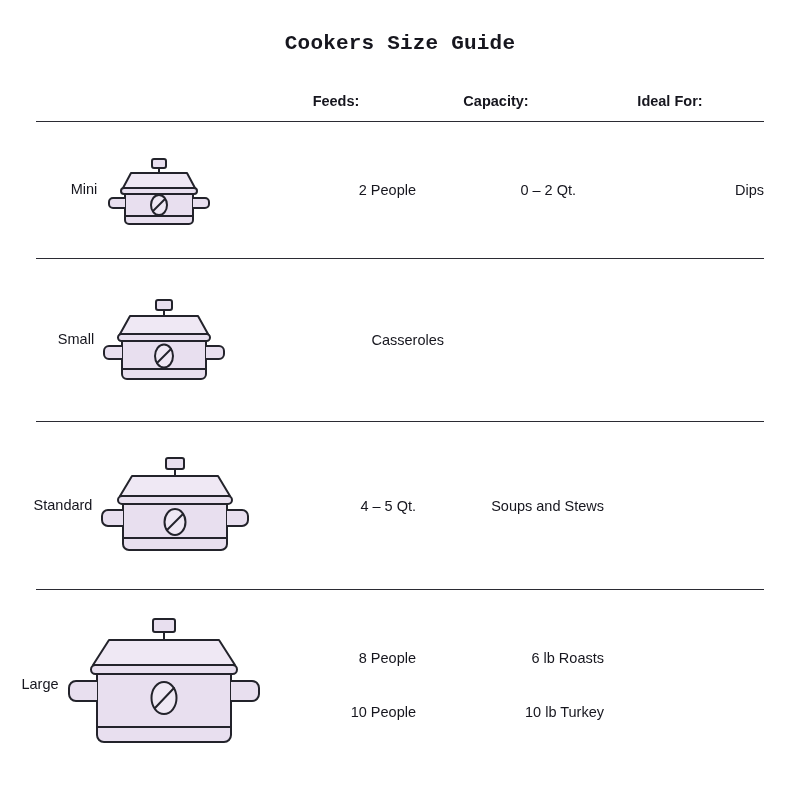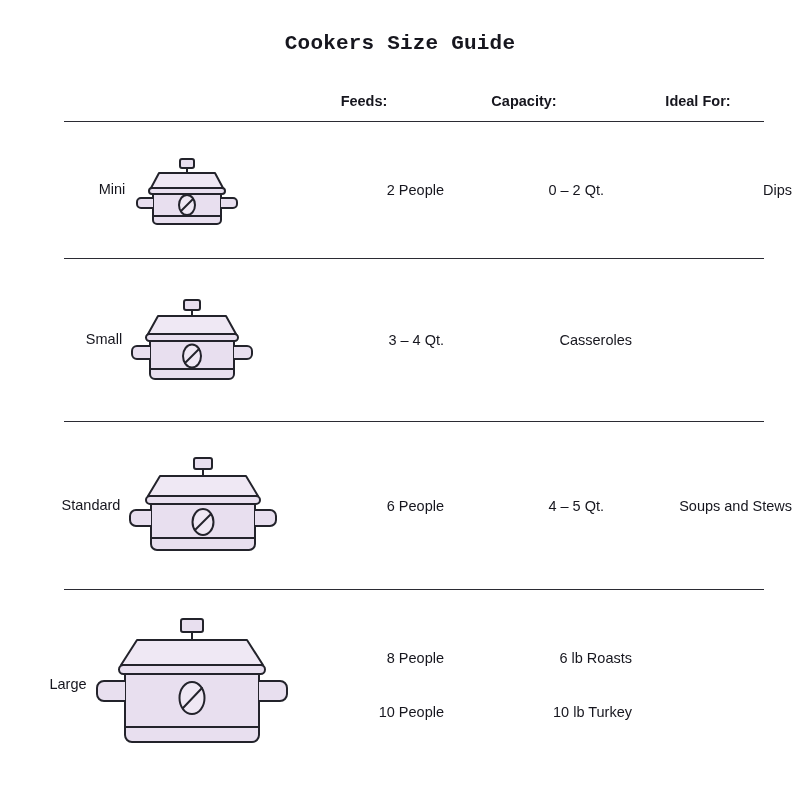--- a/index.html
+++ b/index.html
@@ -28,21 +28,20 @@
     color: #16161e;
     letter-spacing: 0.2px;
     padding-top: 32px;
     font-family: Liberation Mono, monospace;
   }
 
   
   .grid {
     position: relative;
     margin-top: 26px;
-    padding-left: 28px;
   }
   .head-row {
     display: flex;
     align-items: center;
     padding: 0 36px;
     height: 40px;
   }
   .col-pot    { width: 220px; flex: 0 0 220px; text-align: center; }
   .col-feeds  { width: 160px; flex: 0 0 160px; text-align: center; }
   .col-cap    { width: 160px; flex: 0 0 160px; text-align: center; }
@@ -165,23 +164,20 @@
               <path d="M28 49 H112 V82 a5 5 0 0 1 -5 5 H33 a5 5 0 0 1 -5 -5 Z" fill="#e8dfef"></path>
               <line x1="28" y1="77" x2="112" y2="77"></line>
               <path d="M28 54 H15 a5 5 0 0 0 -5 5 v3 a5 5 0 0 0 5 5 h13" fill="#e8dfef"></path>
               <path d="M112 54 h13 a5 5 0 0 1 5 5 v3 a5 5 0 0 1 -5 5 H112" fill="#e8dfef"></path>
               <ellipse cx="70" cy="64" rx="9" ry="11.5" fill="#efe8f4"></ellipse>
               <line x1="63" y1="71" x2="77" y2="57"></line>
             </g>
           </svg>
         </span>
       </div>
-      <div class="col-cap stack">
-        <div class="cellval">3 – 4 Qt.</div>
-      </div>
       <div class="col-ideal stack">
         <div class="cellval">Casseroles</div>
       </div>
     </div>
 
     <div class="rule"></div>
 
     <div class="row row-standard">
       <div class="col-pot potcell">
         <div class="potname">Standard</div>
@@ -195,23 +191,20 @@
               <path d="M31 54 H135 V94 a6 6 0 0 1 -6 6 H37 a6 6 0 0 1 -6 -6 Z" fill="#e8dfef"></path>
               <line x1="31" y1="88" x2="135" y2="88"></line>
               <path d="M31 60 H16 a6 6 0 0 0 -6 6 v4 a6 6 0 0 0 6 6 h15" fill="#e8dfef"></path>
               <path d="M135 60 h15 a6 6 0 0 1 6 6 v4 a6 6 0 0 1 -6 6 H135" fill="#e8dfef"></path>
               <ellipse cx="83" cy="72" rx="10.5" ry="13" fill="#efe8f4"></ellipse>
               <line x1="75" y1="80" x2="91" y2="64"></line>
             </g>
           </svg>
         </span>
       </div>
-      <div class="col-feeds stack">
-        <div class="cellval">6 People</div>
-      </div>
       <div class="col-cap stack">
         <div class="cellval">4 – 5 Qt.</div>
       </div>
       <div class="col-ideal stack">
         <div class="cellval">Soups and Stews</div>
       </div>
     </div>
 
     <div class="rule"></div>
 

